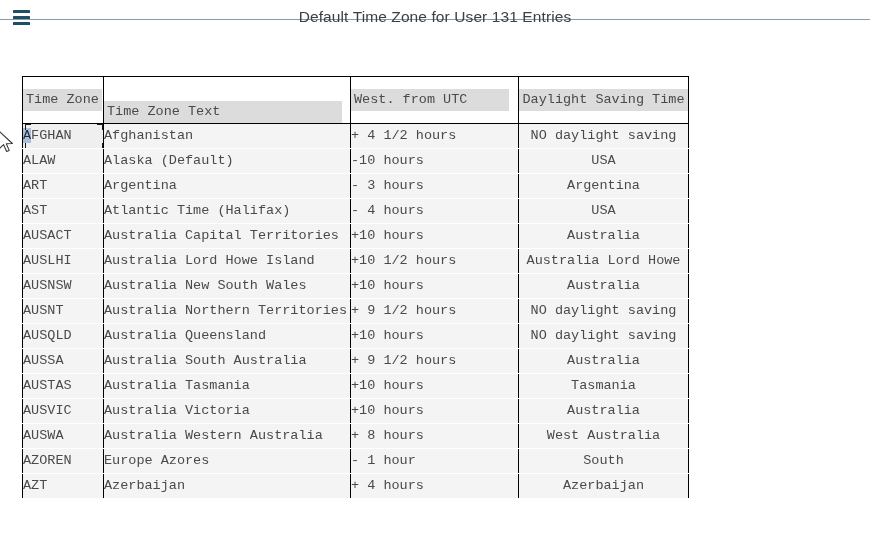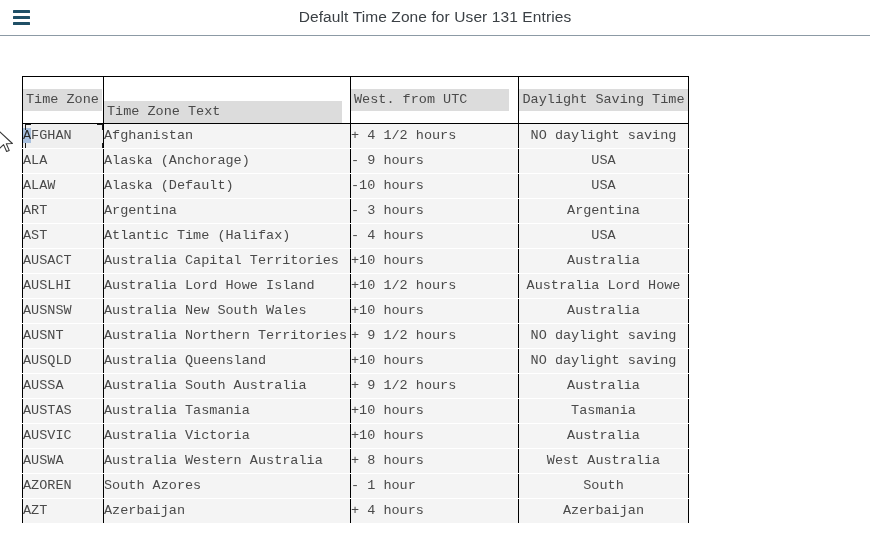--- a/index.html
+++ b/index.html
@@ -7,21 +7,21 @@
     margin: 0; padding: 0;
     width: 870px; height: 543px;
     background: #ffffff;
     overflow: hidden;
     font-family: "Liberation Sans", sans-serif;
   }
 
   
   #appbar {
     position: relative;
-    height: 36px;
+    height: 20px;
     background: #ffffff;
     border-bottom: 1px solid #8c9aa5;
   }
   #hamburger {
     position: absolute;
     left: 13px; top: 10px;
     width: 17px; height: 15px;
     display: flex; flex-direction: column; justify-content: space-between;
     cursor: pointer;
   }
@@ -187,26 +187,20 @@
               <span class="tl"></span>
               <span class="tr"></span>
               <span class="bl"></span>
               <span class="br"></span>
             </span></td>
           <td>Afghanistan</td>
           <td class="diff"><span class="diff-sign">+</span><span class="diff-num">4</span><span class="diff-rest">1/2 hours</span></td>
           <td>NO daylight saving</td>
         </tr>
         <tr>
-          <td>ALA</td>
-          <td>Alaska (Anchorage)</td>
-          <td class="diff"><span class="diff-sign">-</span><span class="diff-num">9</span><span class="diff-rest">hours</span></td>
-          <td>USA</td>
-        </tr>
-        <tr>
           <td>ALAW</td>
           <td>Alaska (Default)</td>
           <td class="diff"><span class="diff-sign">-</span><span class="diff-num">10</span><span class="diff-rest">hours</span></td>
           <td>USA</td>
         </tr>
         <tr>
           <td>ART</td>
           <td>Argentina</td>
           <td class="diff"><span class="diff-sign">-</span><span class="diff-num">3</span><span class="diff-rest">hours</span></td>
           <td>Argentina</td>
@@ -266,21 +260,21 @@
           <td>Australia</td>
         </tr>
         <tr>
           <td>AUSWA</td>
           <td>Australia Western Australia</td>
           <td class="diff"><span class="diff-sign">+</span><span class="diff-num">8</span><span class="diff-rest">hours</span></td>
           <td>West Australia</td>
         </tr>
         <tr>
           <td>AZOREN</td>
-          <td>South Azores</td>
+          <td>Europe Azores</td>
           <td class="diff"><span class="diff-sign">-</span><span class="diff-num">1</span><span class="diff-rest">hour</span></td>
           <td>South</td>
         </tr>
         <tr>
           <td>AZT</td>
           <td>Azerbaijan</td>
           <td class="diff"><span class="diff-sign">+</span><span class="diff-num">4</span><span class="diff-rest">hours</span></td>
           <td>Azerbaijan</td>
         </tr>
       </tbody>

